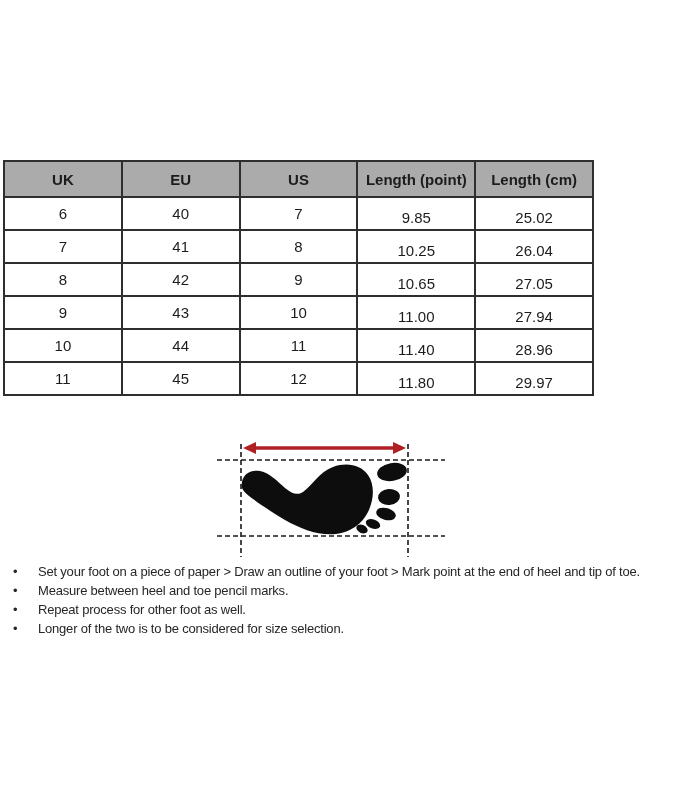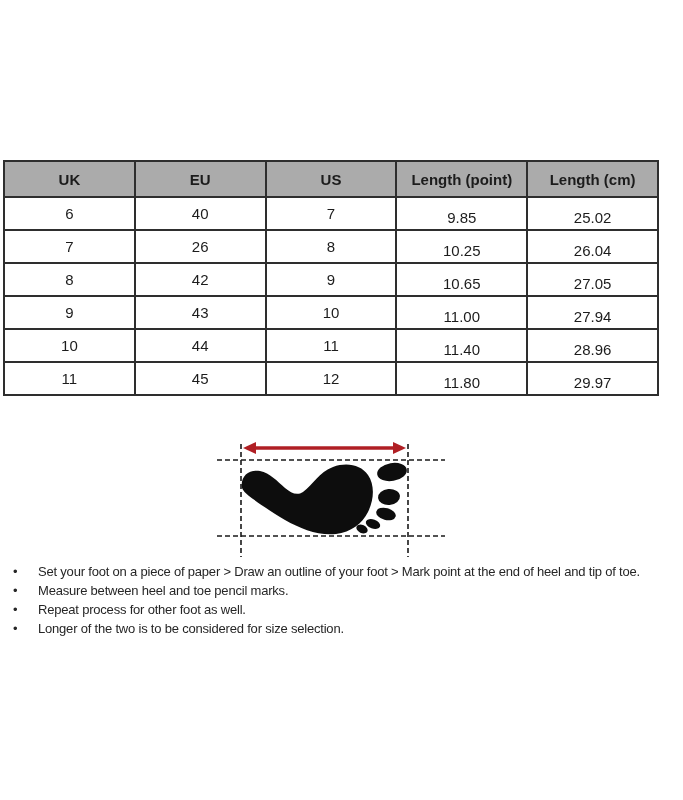--- a/index.html
+++ b/index.html
@@ -11,21 +11,21 @@
     font-family: "Liberation Sans", sans-serif;
     color: #1f1f1f;
     overflow: hidden;
   }
 
   
   table.size-chart {
     position: absolute;
     left: 3px;
     top: 160px;
-    width: 656px;
+    width: 591px;
     border-collapse: collapse;
     table-layout: fixed;
     border: 2px solid #272727;
   }
   table.size-chart th,
   table.size-chart td {
     border: 2px solid #2e2e2e;
     text-align: center;
     font-size: 15px;
     color: #1c1c1c;
@@ -109,21 +109,21 @@
     <tbody>
       <tr>
         <td>6</td>
         <td>40</td>
         <td>7</td>
         <td>9.85</td>
         <td>25.02</td>
       </tr>
       <tr>
         <td>7</td>
-        <td>26</td>
+        <td>41</td>
         <td>8</td>
         <td>10.25</td>
         <td>26.04</td>
       </tr>
       <tr>
         <td>8</td>
         <td>42</td>
         <td>9</td>
         <td>10.65</td>
         <td>27.05</td>

